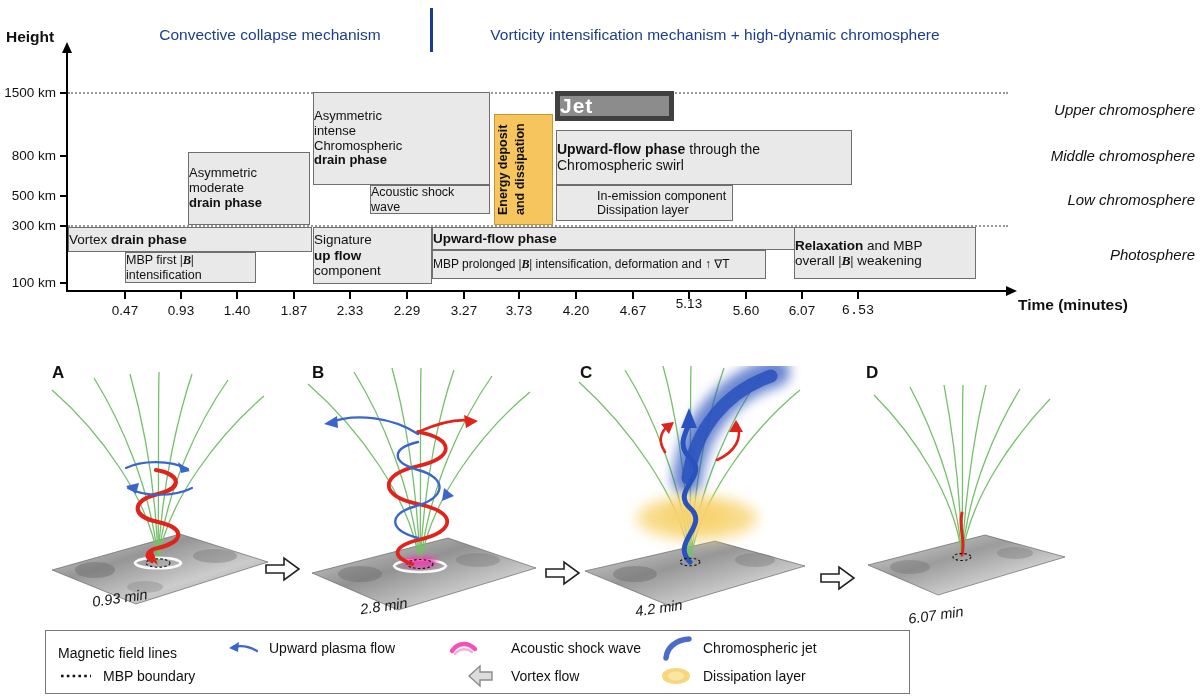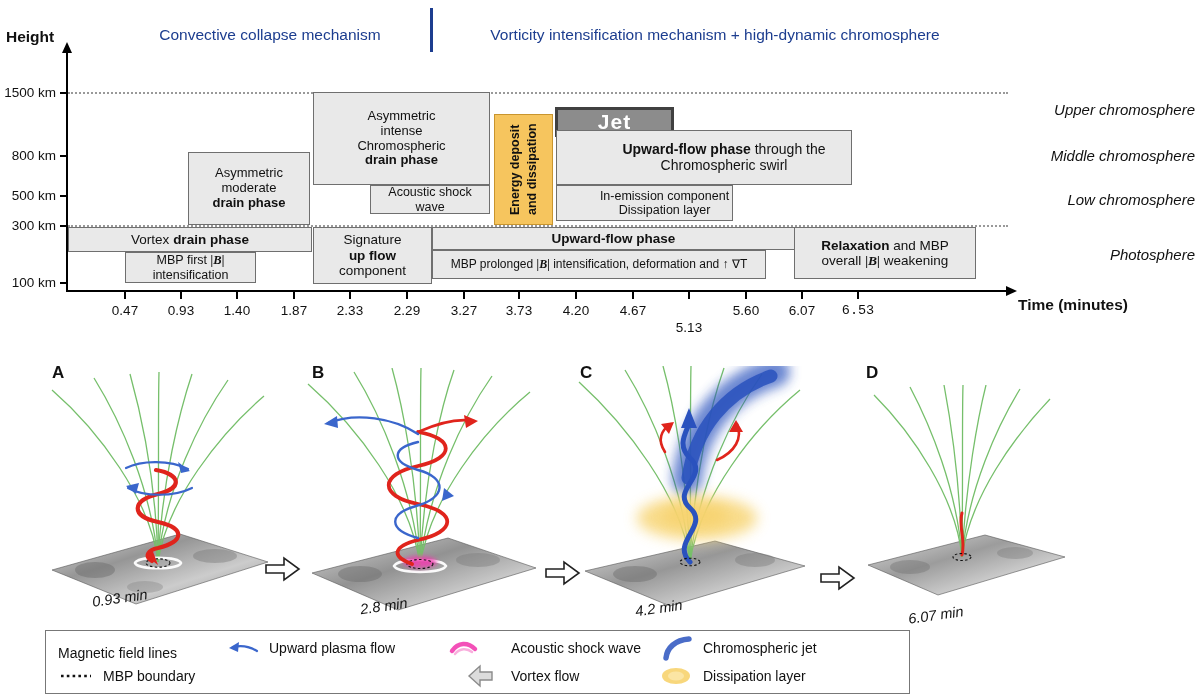--- a/index.html
+++ b/index.html
@@ -15,26 +15,26 @@
   .arrow-up { position:absolute; width:0; height:0; border-left:5px solid transparent; border-right:5px solid transparent; border-bottom:11px solid #000; }
   .arrow-right { position:absolute; width:0; height:0; border-top:5px solid transparent; border-bottom:5px solid transparent; border-left:11px solid #000; }
   .htick { position:absolute; width:8px; height:2px; background:#000; }
   .htick-label { position:absolute; width:56px; text-align:right; font-size:13.5px; }
   .xtick { position:absolute; width:2px; height:7px; background:#000; }
   .xtick-label { position:absolute; width:50px; text-align:center; font-size:13.5px; }
   .dotted-line { position:absolute; height:0; border-top:2px dotted #999; }
   .layer-label { position:absolute; width:185px; text-align:right; font-style:italic; font-size:15px; }
 
   .tbox { position:absolute; background:var(--box-gray,#e9e9e9); border:1px solid var(--box-border,#6f6f6f);
-          display:flex; flex-direction:column; justify-content:center; align-items:center;
+          display:flex; flex-direction:column; justify-content:center; align-items:flex-start;
           text-align:center; font-size:13px; line-height:1.14; box-sizing:border-box; }
   .tbox .row { white-space:nowrap; }
   .fs12 { font-size:12px; } .fs125 { font-size:12.5px; } .fs135 { font-size:13.5px; } .fs14 { font-size:14px; }
   .mB { font-weight:bold; font-style:italic; font-family:"Liberation Serif", serif; }
-  .jet-box { background:var(--jet-gray,#8c8c8c); color:#fff; font-weight:bold; font-size:21px; letter-spacing:1px; border:3px solid #404040;margin-top:16px; }
+  .jet-box { background:var(--jet-gray,#8c8c8c); color:#fff; font-weight:bold; font-size:21px; letter-spacing:1px; border:5px solid #404040; }
   .energy-box { background:var(--energy-orange,#f6c55e); border:1px solid #c9952e; }
   .energy-text { writing-mode:vertical-rl; transform:rotate(180deg); font-weight:bold; font-size:12.5px; line-height:1.35; text-align:center; }
 
   
   .pletter { position:absolute; font-weight:bold; font-size:17px; }
   .ptime { position:absolute; font-style:italic; font-size:14.5px; transform:rotate(-8deg); }
 
   
   .fl { stroke:var(--field-green,#76bf6b); fill:none; }
   .redstroke { stroke:var(--flow-red,#e0241c); fill:none; stroke-linecap:round; }
@@ -107,21 +107,21 @@
     <div class="xtick-label" style="left:100px; top:303px;">0.47</div>
     <div class="xtick-label" style="left:156px; top:303px;">0.93</div>
     <div class="xtick-label" style="left:212px; top:303px;">1.40</div>
     <div class="xtick-label" style="left:269px; top:303px;">1.87</div>
     <div class="xtick-label" style="left:325px; top:303px;">2.33</div>
     <div class="xtick-label" style="left:382px; top:303px;">2.29</div>
     <div class="xtick-label" style="left:439px; top:303px;">3.27</div>
     <div class="xtick-label" style="left:494px; top:303px;">3.73</div>
     <div class="xtick-label" style="left:551px; top:303px;">4.20</div>
     <div class="xtick-label" style="left:608px; top:303px;">4.67</div>
-    <div class="xtick-label" style="left:664px; top:320px;">5.13</div>
+    <div class="xtick-label" style="left:664px; top:296px;">5.13</div>
     <div class="xtick-label" style="left:721px; top:303px;">5.60</div>
     <div class="xtick-label" style="left:777px; top:303px;">6.07</div>
     <div class="xtick-label" style="left:833px; top:303px;font-family:Liberation Mono, monospace;">6.53</div>
 
     <div class="tbox" style="left:188px; top:152px; width:122px; height:73px;">
       <div class="row">Asymmetric</div>
       <div class="row">moderate</div>
       <div class="row"><b>drain phase</b></div>
     </div>
 
@@ -138,21 +138,21 @@
     </div>
 
     <div class="tbox energy-box" style="left:494px; top:114px; width:59px; height:111px;">
       <div class="energy-text">Energy deposit and dissipation</div>
     </div>
 
     <div class="tbox jet-box" style="left:555px; top:91px; width:119px; height:30px;">
       <div class="row">Jet</div>
     </div>
 
-    <div class="tbox fs14" style="left:556px; top:130px; width:296px; height:55px;padding-left:40px;">
+    <div class="tbox fs14" style="left:556px; top:130px; width:296px; height:55px;">
       <div class="row"><b>Upward-flow phase</b><span> through the</span></div>
       <div class="row">Chromospheric swirl</div>
     </div>
 
     <div class="tbox fs125" style="left:556px; top:185px; width:177px; height:36px;padding-left:40px;">
       <div class="row">In-emission component</div>
       <div class="row">Dissipation layer</div>
     </div>
 
     <div class="tbox fs135" style="left:68px; top:227px; width:244px; height:25px;">

